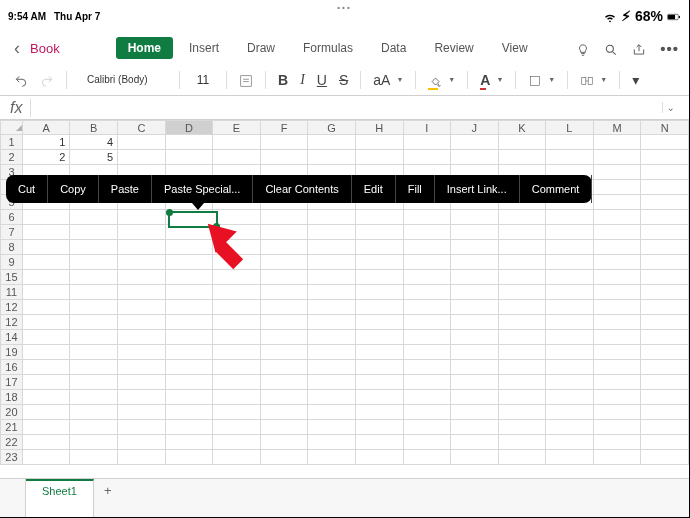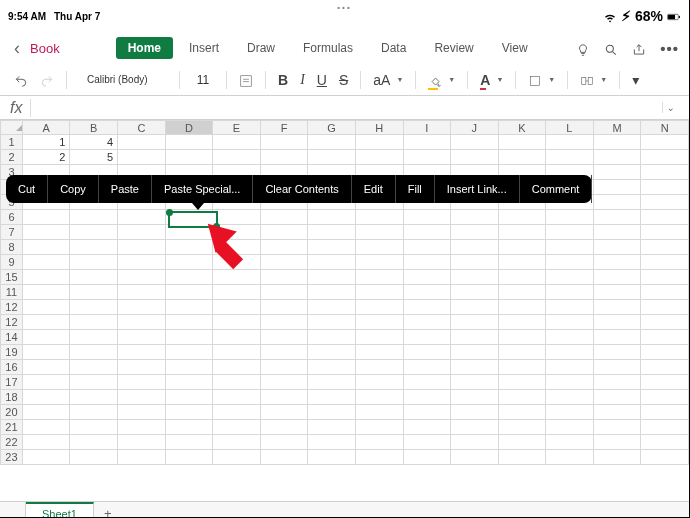--- a/index.html
+++ b/index.html
@@ -52,21 +52,21 @@
   
   .context-menu { position:absolute; background:#000; border-radius:8px; display:flex; align-items:center; height:28px; }
   .ctx-item { color:#fff; font-size:11px; padding: 0 12px; border-right:1px solid #444; line-height:28px; white-space:nowrap;}
   .ctx-item:last-child{border-right:none;}
   .ctx-tail { position:absolute; width:0;height:0; border-left:6px solid transparent; border-right:6px solid transparent; border-top:7px solid #000;}
   
   .red-arrow { position:absolute; width:0;height:0; }
   .arrow-head{ position:absolute; width:0;height:0; border-left:15px solid transparent; border-right:15px solid transparent; border-bottom:26px solid #e81123; transform:rotate(-45deg);}
   .arrow-body{ position:absolute; width:14px; height:26px; background:#e81123; transform:rotate(-45deg);}
   
-  .sheet-tabs { position:absolute; bottom:0; left:0; right:0; height:16px; border-top:1px solid #d0d0d0; display:flex; align-items:stretch; background:#f7f7f7;}
+  .sheet-tabs { position:absolute; bottom:0; left:0; right:0; height:39px; border-top:1px solid #d0d0d0; display:flex; align-items:stretch; background:#f7f7f7;}
   .sheet-tab { font-size:11px; padding: 4px 16px; background:#fff; border-right:1px solid #d0d0d0; color:#107c41; border-top:2px solid #107c41;}
   .sheet-add { padding:4px 10px; color:#666; font-size:13px;}
   .sheet-tabs-spacer{ width:26px; border-right:1px solid #d0d0d0;}
   svg.ico{ width:14px; height:14px; vertical-align:middle;}
 </style>
 </head>
 <body>
 
 <div class="status-bar">
   <div class="status-left">

